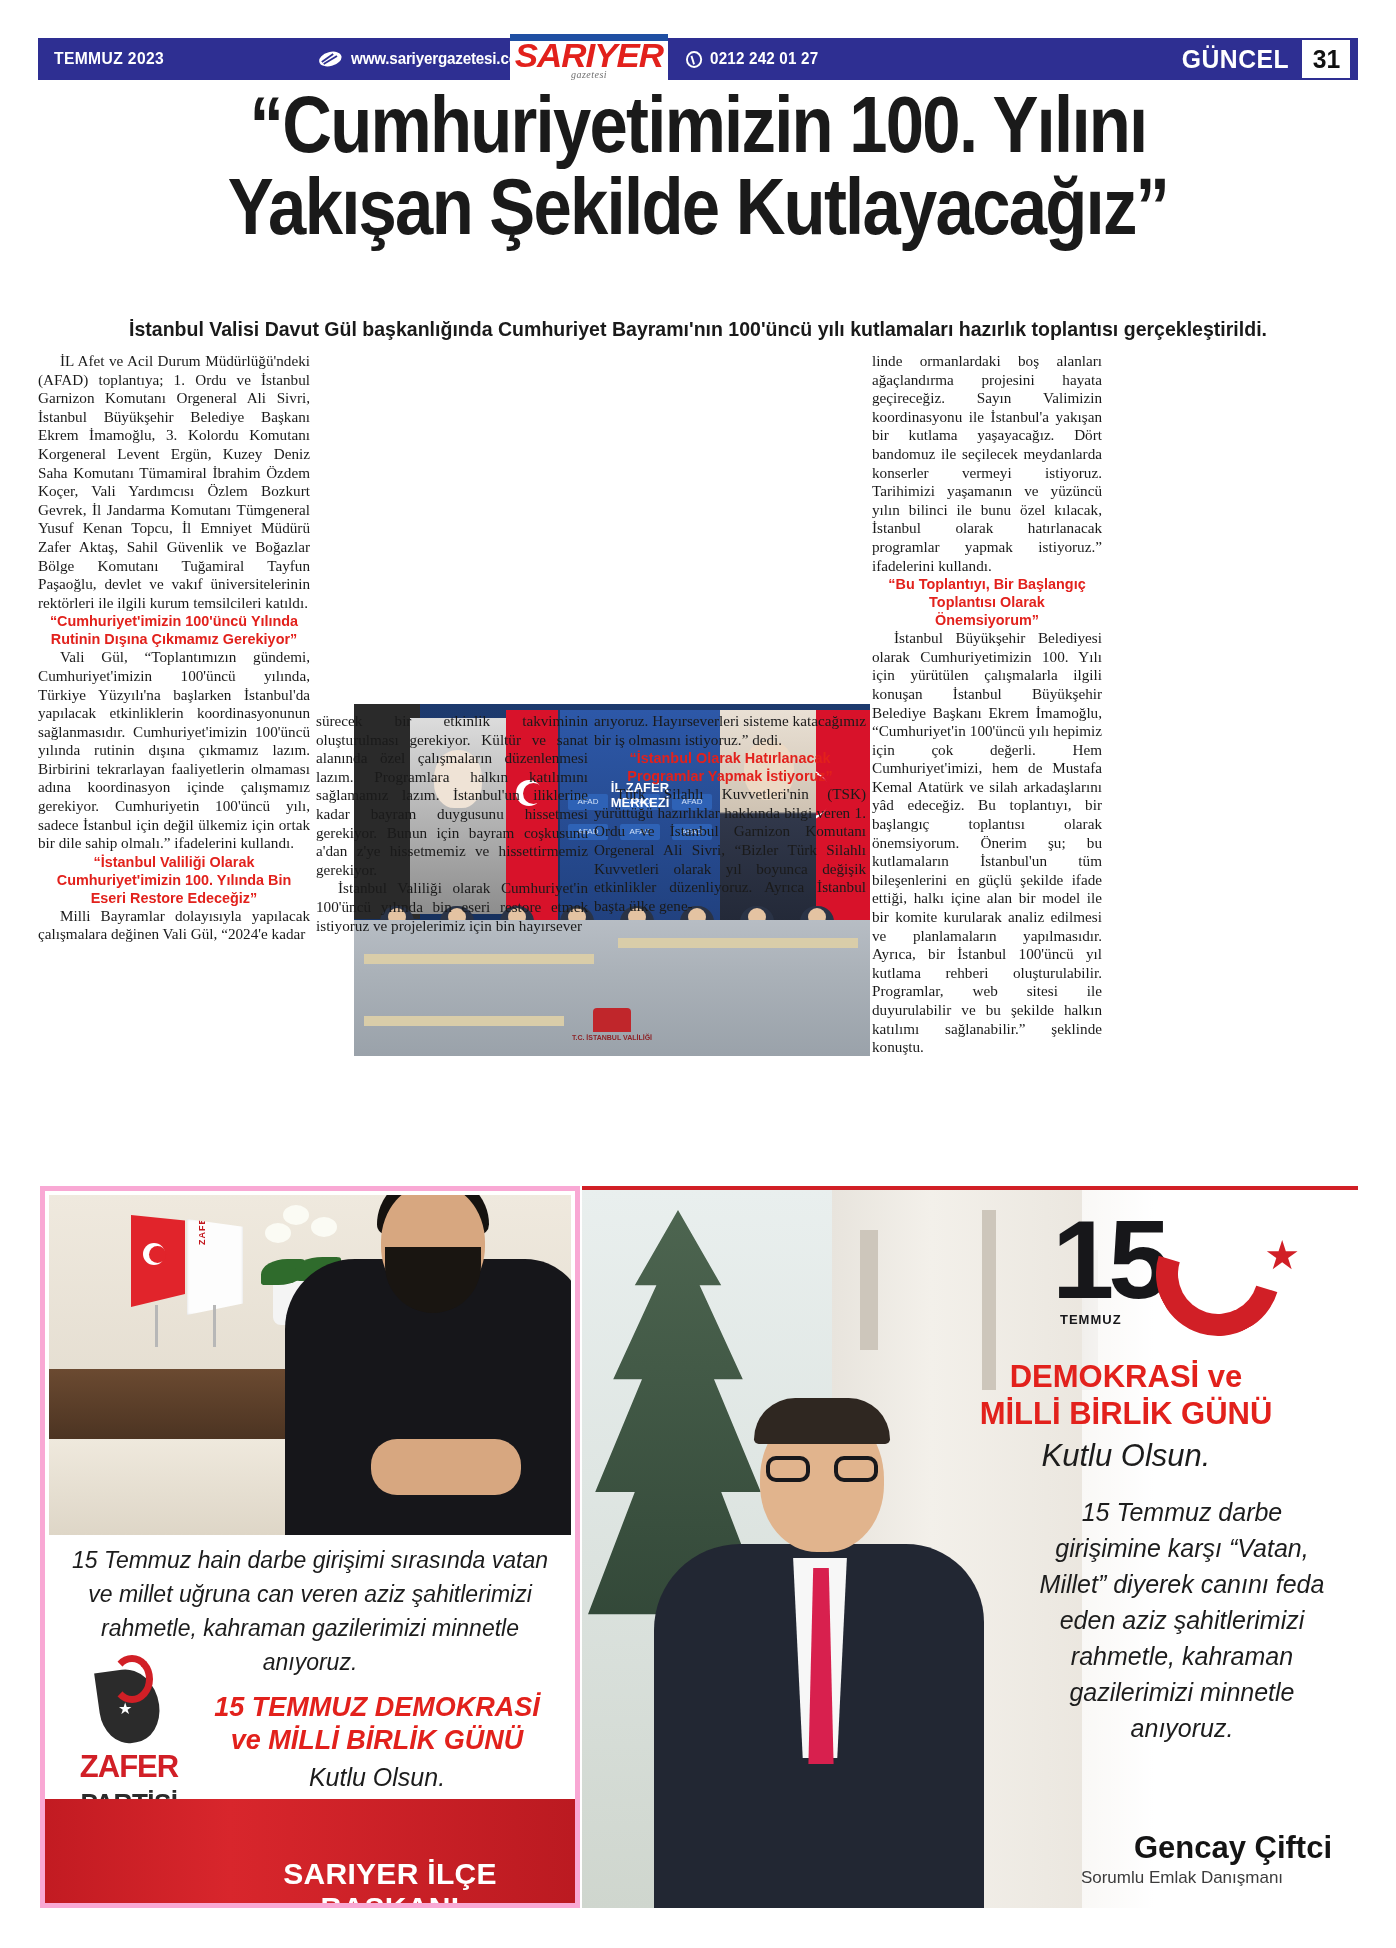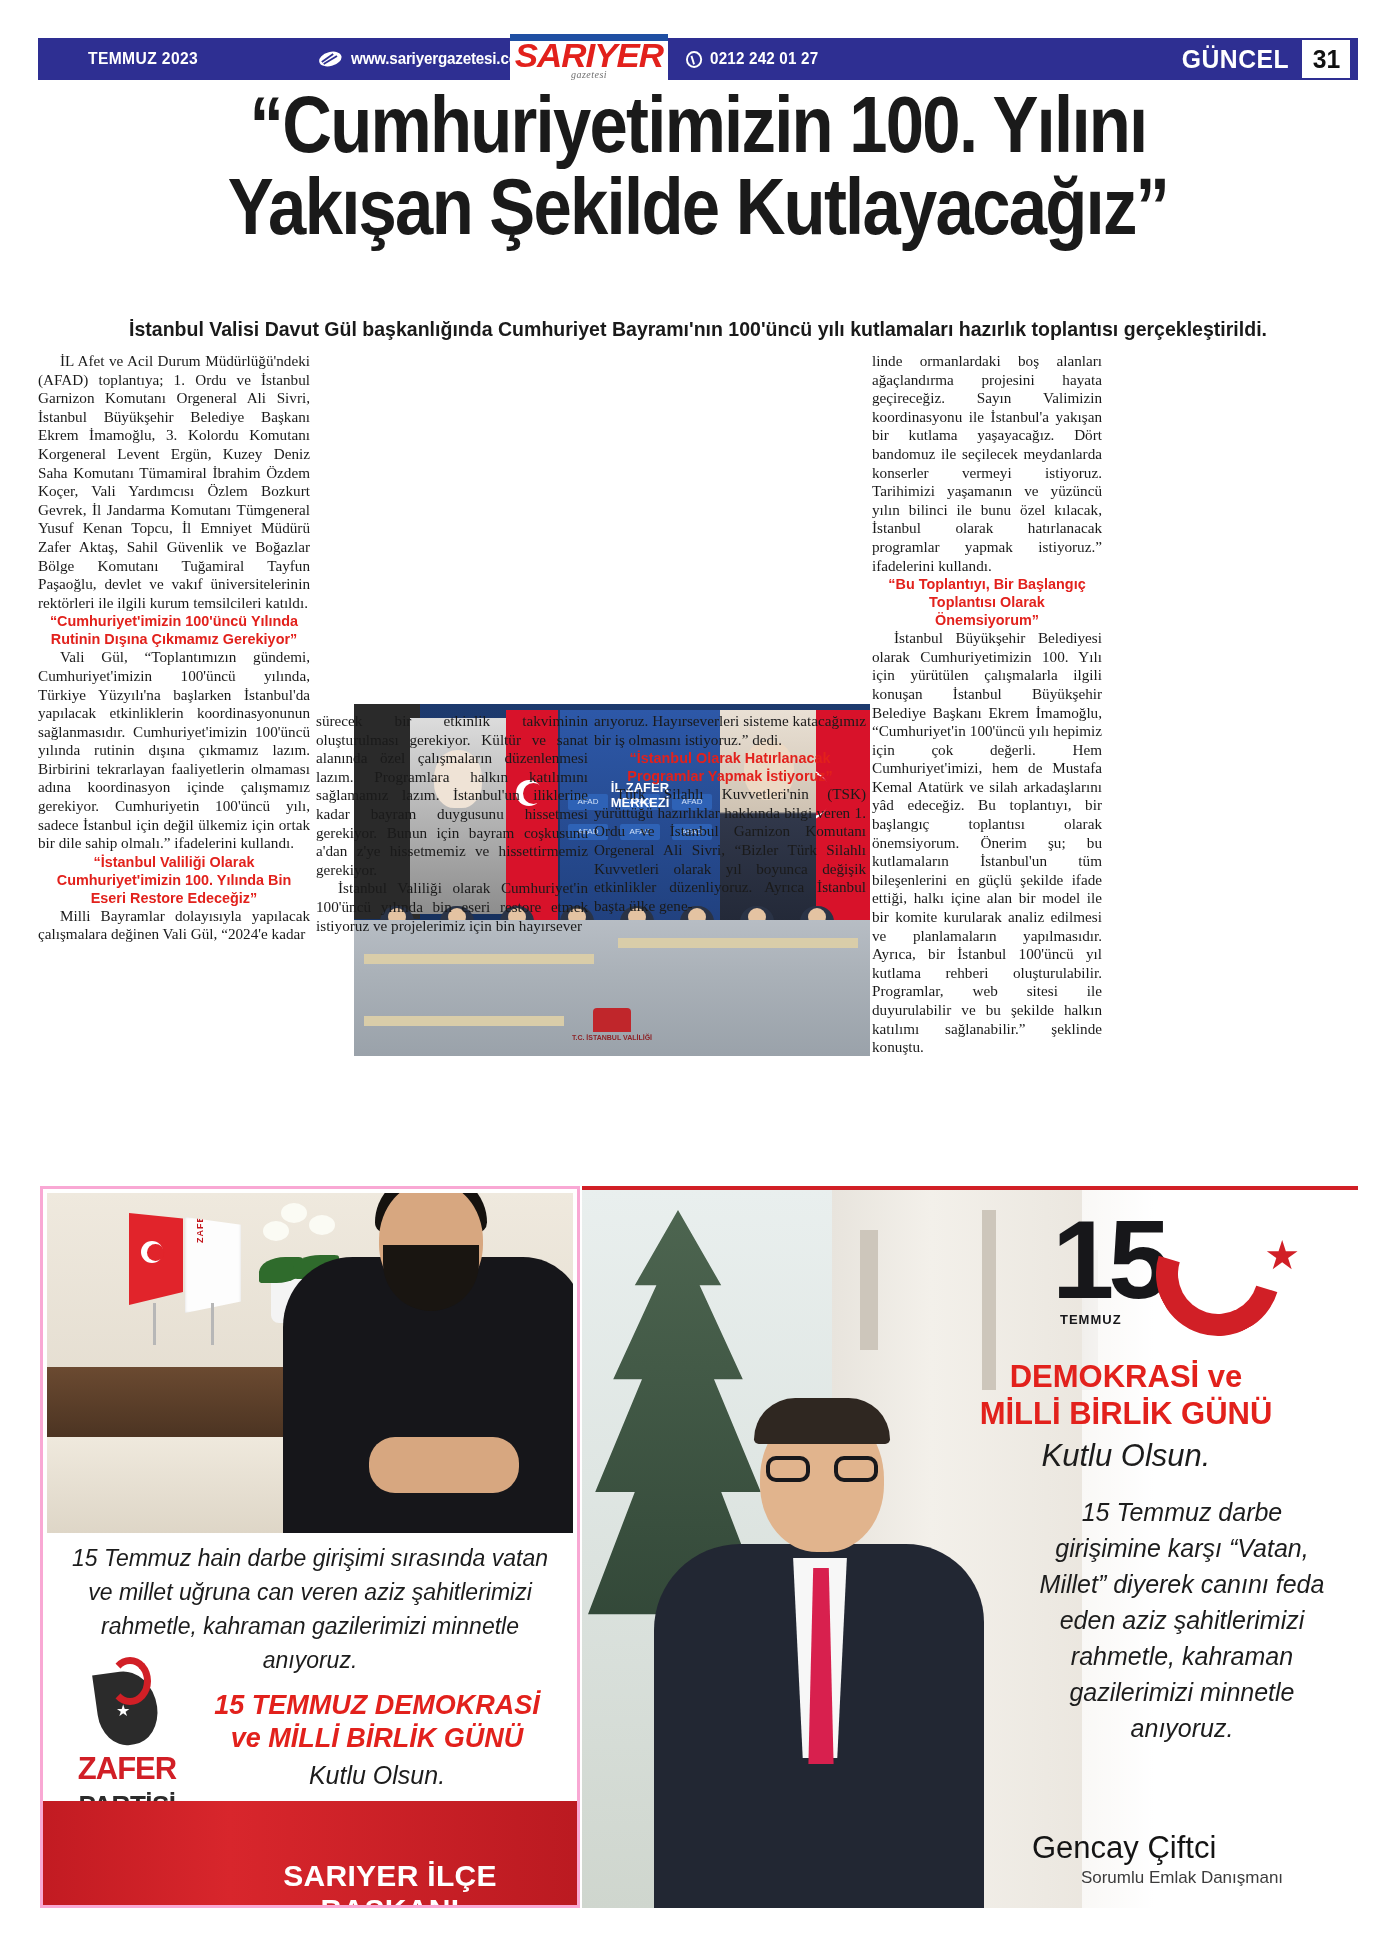--- a/index.html
+++ b/index.html
@@ -10,21 +10,21 @@
     color:#1a1a1a;
     position:relative;
     overflow:hidden;
   }
   .page{ position:relative; width:1396px; height:1948px; background:#fff; }
 
   
   .masthead{
     position:absolute; left:38px; top:38px; width:1320px; height:42px;
     background:#2e2f92;
-    display:flex; align-items:center;padding-left:34px;
+    display:flex; align-items:center;
   }
   .mast-date{
     color:#fff; font-family:"Liberation Sans", sans-serif;
     font-weight:700; font-size:17px; letter-spacing:.4px;
     margin-left:16px; white-space:nowrap;
     transform: scaleX(.92); transform-origin:left center;
   }
   .mast-web{
     position:absolute; left:280px; top:0; height:42px;
     display:flex; align-items:center; gap:7px;
@@ -182,21 +182,21 @@
   .ph-seal{ position:absolute; left:216px; bottom:6px; width:84px; height:42px;
            text-align:center; }
   .ph-seal u{ display:block; width:38px; height:24px; margin:0 auto; background:#c0262b;
            border-radius:4px 4px 0 0; text-decoration:none;}
   .ph-seal b{ display:block; font-family:"Liberation Sans",sans-serif; font-size:7px;
            color:#8d2226; margin-top:2px; }
 
   
   .ad-left{
     position:absolute; left:40px; top:1186px; width:540px; height:722px;
-    border:3px solid #f9a8d4; background:#fff; overflow:hidden;
+    border:5px solid #f9a8d4; background:#fff; overflow:hidden;
   }
   .adl-photo{ position:absolute; left:4px; top:4px; right:4px; height:340px; overflow:hidden;
     background:linear-gradient(#e9e2d6,#d6cec0); }
   .adl-wall{ position:absolute; inset:0; background:linear-gradient(#efe9de 0%, #e4ddd0 62%, #cbbfae 63%, #b39b7f 100%); }
   .adl-flagtr{ position:absolute; left:82px; top:20px; width:54px; height:92px; background:#e1242b;
     clip-path: polygon(0 0,100% 6%,100% 86%,0 100%); }
   .adl-flagtr:before{ content:""; position:absolute; left:12px; top:28px; width:22px; height:22px;
     border-radius:50%; background:#fff; }
   .adl-flagtr:after{ content:""; position:absolute; left:18px; top:31px; width:17px; height:17px;
     border-radius:50%; background:#e1242b; }
@@ -319,22 +319,22 @@
     position:absolute; right:22px; top:248px; width:420px; text-align:center;
     font-family:"Liberation Sans", sans-serif; font-style:italic;
     font-size:31px; color:#1c1c1c;
   }
   .adr-body{
     position:absolute; right:26px; top:304px; width:300px; text-align:center;
     font-family:"Liberation Sans", sans-serif; font-style:italic;
     font-size:25px; line-height:36px; color:#1c1c1c;
   }
   .adr-name{
-    position:absolute; right:26px; top:640px; width:300px; text-align:left;
-    font-family:"Liberation Sans", sans-serif; font-weight:400; font-size:31px; color:#141414;
+    position:absolute; right:26px; top:640px; width:300px; text-align:right;
+    font-family:"Liberation Sans", sans-serif; font-weight:700; font-size:31px; color:#141414;
   }
   .adr-role{
     position:absolute; right:26px; top:678px; width:300px; text-align:center;
     font-family:"Liberation Sans", sans-serif; font-size:17px; color:#3c3c3c;
   }
   .adr-logo{
     position:absolute; right:26px; top:712px; width:300px; height:56px;
     display:flex; align-items:center; justify-content:center; gap:8px;
   }
 </style>

